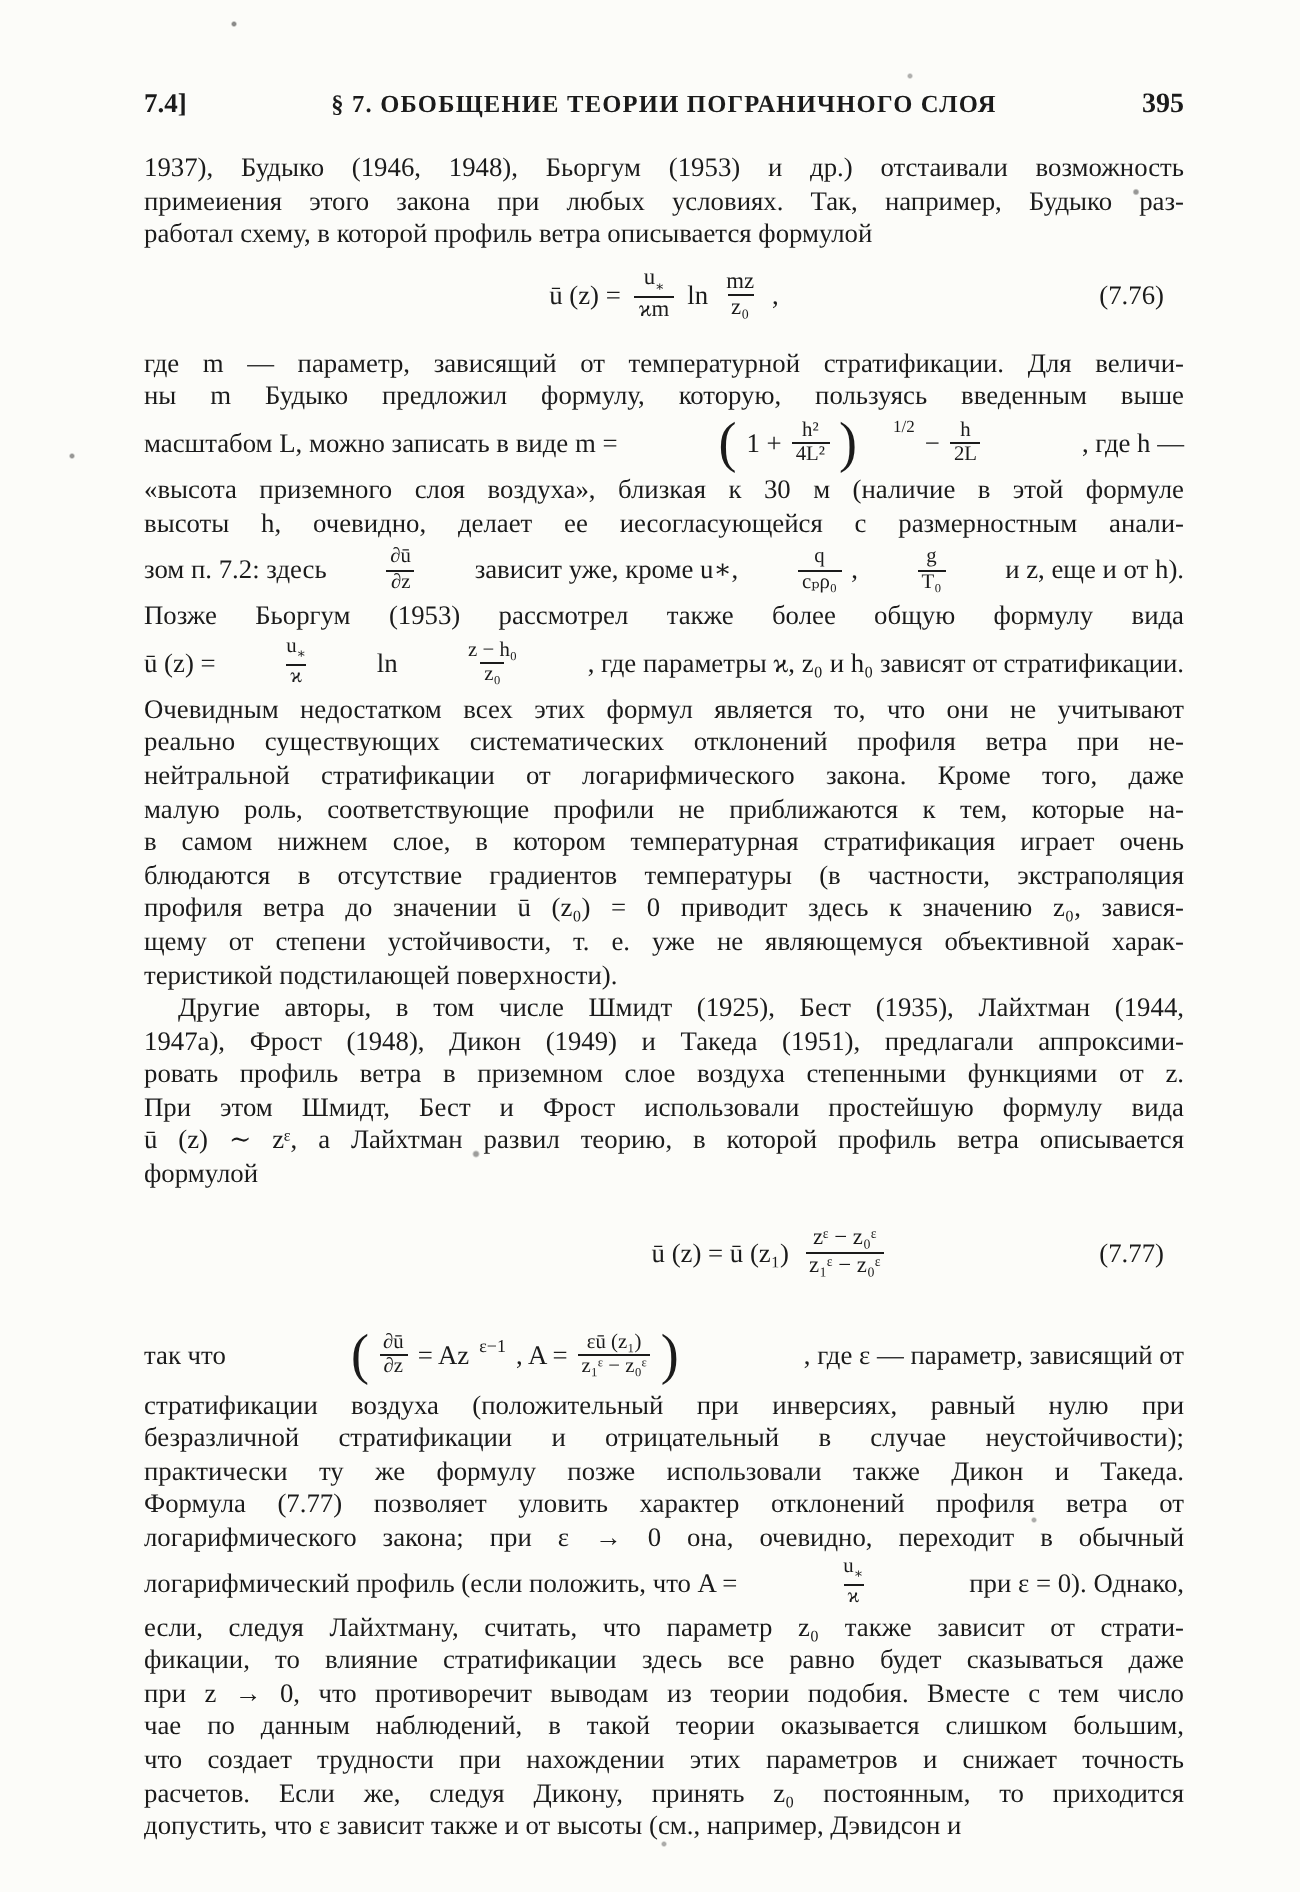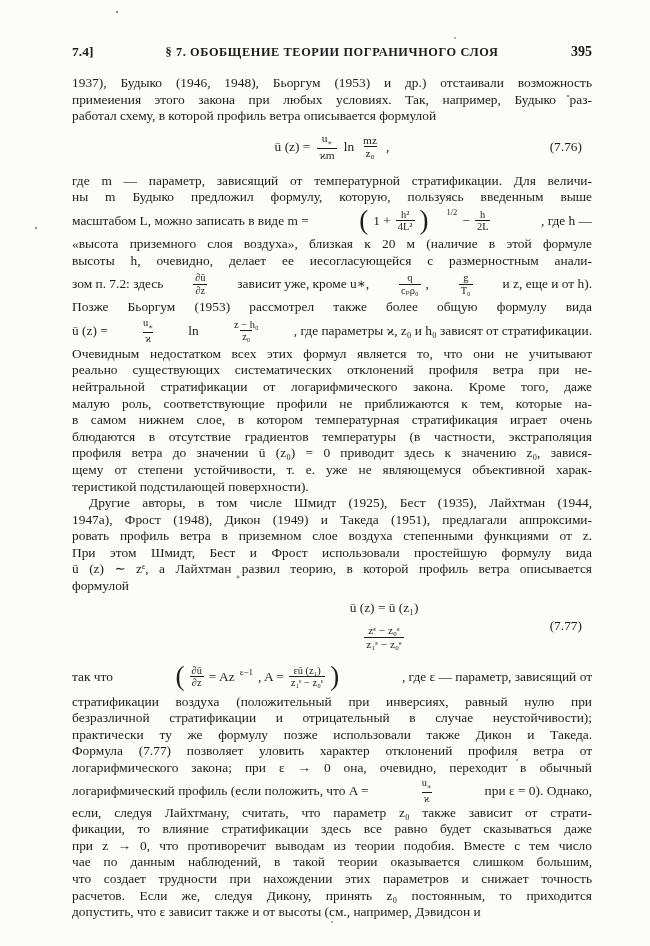--- a/index.html
+++ b/index.html
@@ -51,21 +51,21 @@
   .bp{font-size:27px;font-weight:400;line-height:1;transform:scaleY(1.05);}
   .exp{font-size:8.5px;transform:translateY(-9px);margin-left:13px;}
   .supx{font-size:9px;transform:translateY(-5px);}
 
   
   .fx{position:relative;display:flex;align-items:center;justify-content:center;gap:7px;}
   .fx .frac{font-size:11.4px;}
   .fx .lhs,.fx .op,.fx .tail{white-space:nowrap;}
   .f76{height:38px;margin:3px 0 7px;}
   .f77{height:50px;margin:6px 0 9px;}
-  .f77 .shift{display:flex;align-items:center;gap:8px;position:relative;left:52px;flex-direction:column;}
+  .f77 .shift{display:flex;align-items:center;gap:8px;position:relative;left:52px;}
   .eqnum{position:absolute;right:10px;top:50%;transform:translateY(-50%);white-space:nowrap;margin-left:20px;}
 </style>
 </head>
 <body>
 
 <div class="page">
 
   <div class="header">
     <span class="h-left">7.4]</span>
     <span class="h-center">§ 7. ОБОБЩЕНИЕ ТЕОРИИ ПОГРАНИЧНОГО СЛОЯ</span>
@@ -108,21 +108,21 @@
         <span class="bp">)</span>
         <span class="exp">1/2</span>
         <span class="t">−</span>
         <span class="frac">
           <span class="num">h</span>
           <span class="den">2L</span>
         </span>
       </span>
       <span class="t">, где h —</span>
     </div>
-    <div class="line">«высота приземного слоя воздуха», близкая к 20 м (наличие в этой формуле</div>
+    <div class="line">«высота приземного слоя воздуха», близкая к 30 м (наличие в этой формуле</div>
     <div class="line">высоты h, очевидно, делает ее иесогласующейся с размерностным анали-</div>
     <div class="cline">
       <span class="t">зом п. 7.2: здесь</span>
       <span class="frac">
         <span class="num">∂ū</span>
         <span class="den">∂z</span>
       </span>
       <span class="t">зависит уже, кроме u∗,</span>
       <span class="grp">
         <span class="frac">

